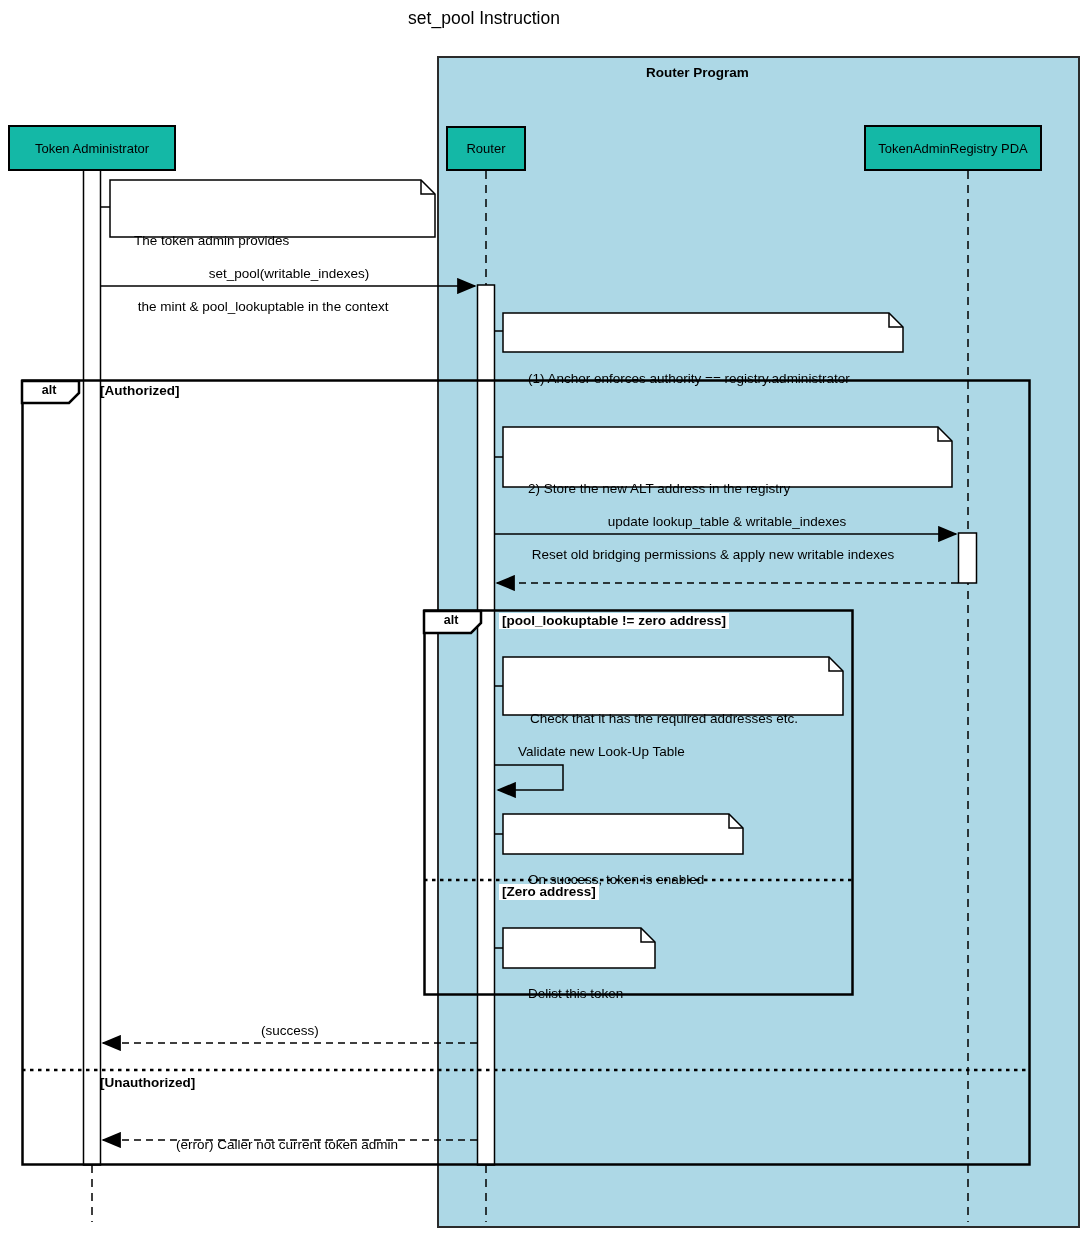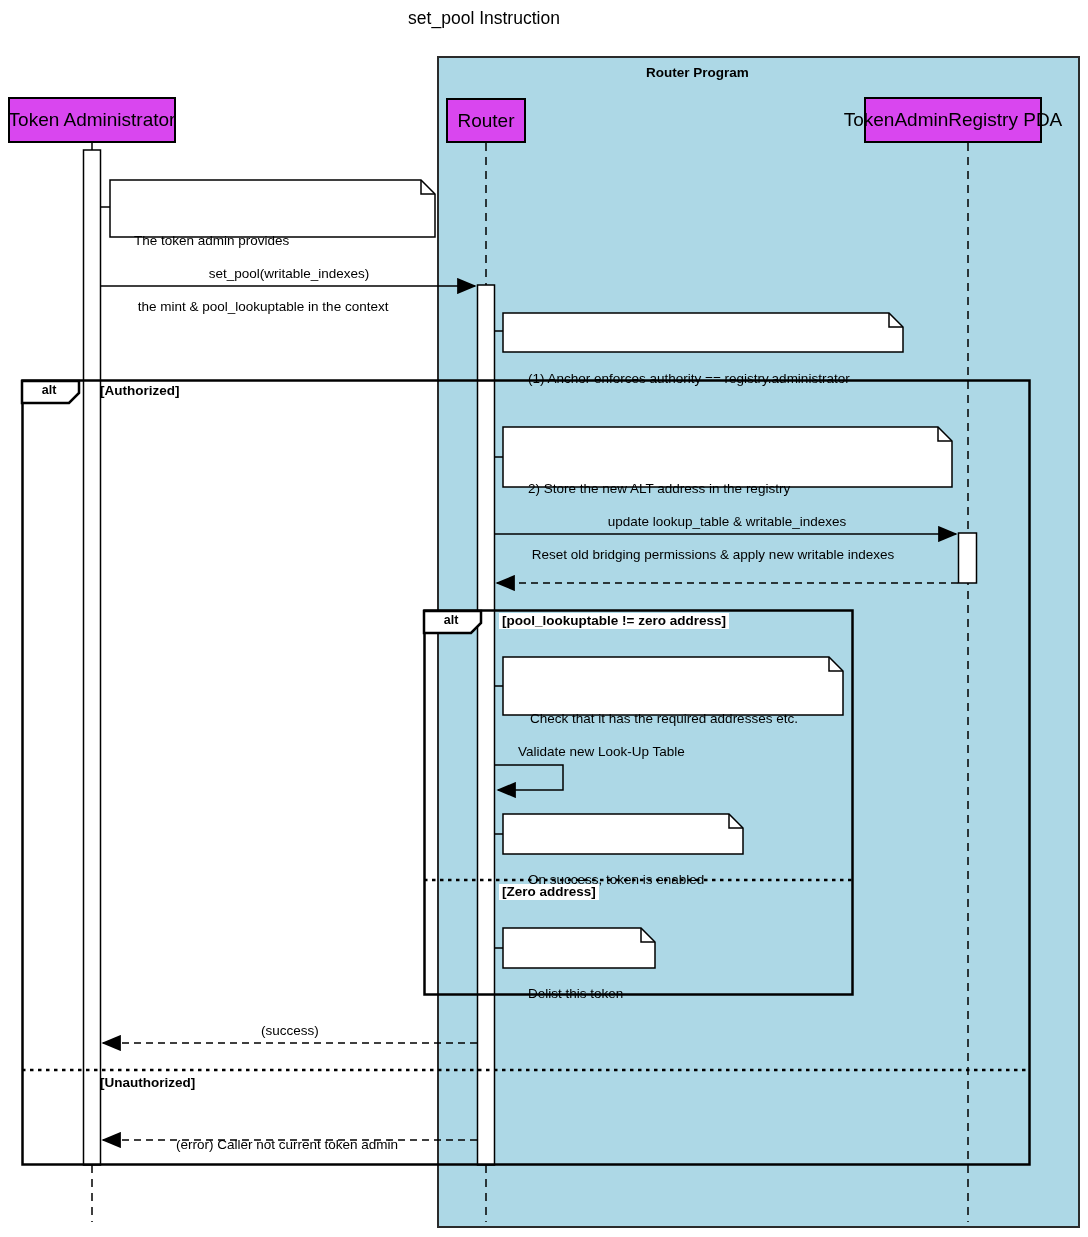--- a/index.html
+++ b/index.html
@@ -8,23 +8,23 @@
   .layer-svg{position:absolute;left:0;top:0;z-index:2;}
   .program-box{position:absolute;left:437px;top:56px;width:643px;height:1172px;
                background:#ADD8E6;border:2px solid #2b2b2b;box-sizing:border-box;z-index:1;}
   .lbl{position:absolute;font-size:13.5px;line-height:16px;white-space:pre;z-index:3;}
   .c{text-align:center;}
   .b{font-weight:bold;}
   .title{position:absolute;left:0;top:8px;width:968px;text-align:center;
          font-size:17.5px;z-index:3;}
   .program-label{position:absolute;left:437px;top:65px;width:521px;text-align:center;
                  font-size:13.5px;font-weight:bold;z-index:3;}
-  .participant{position:absolute;background:#d946ef;border:2.5px solid #000;box-sizing:border-box;
-               display:flex;align-items:center;justify-content:center;font-size:19px;
-               white-space:nowrap;z-index:3;}
+  .participant{position:absolute;background:#14b8a6;border:2.5px solid #000;box-sizing:border-box;
+               display:flex;align-items:center;justify-content:center;font-size:13px;
+               white-space:nowrap;z-index:3;margin-top:28px;}
   .note-text{position:absolute;font-size:13.5px;line-height:22px;white-space:pre;z-index:3;}
   .guard-hl{background:#fff;padding:0 3px;}
   .tab-label{position:absolute;width:50px;text-align:center;font-size:12.5px;font-weight:bold;z-index:3;}
 </style>
 </head>
 <body>
 
 <div class="stage">
 
   <div class="title">set_pool Instruction</div>

